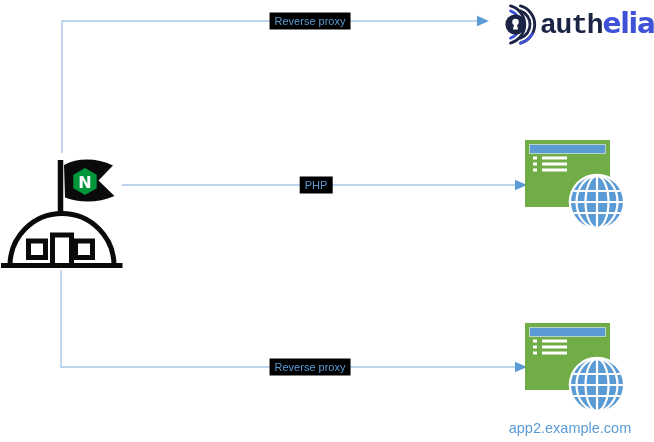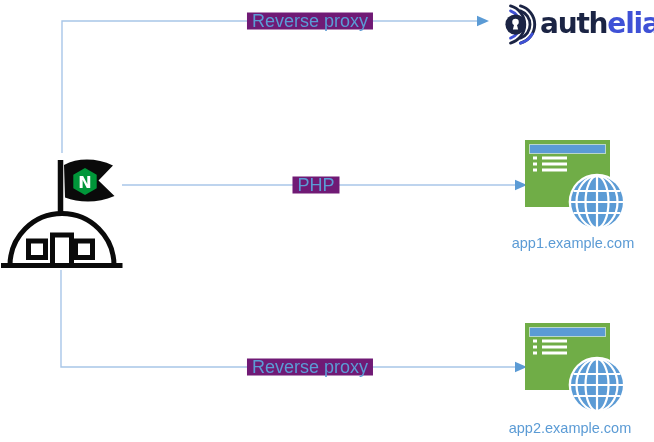--- a/index.html
+++ b/index.html
@@ -5,36 +5,36 @@
   html,body{margin:0;padding:0;background:#ffffff;}
   #canvas{
     position:relative;width:654px;height:442px;background:#ffffff;overflow:hidden;
     font-family:"Liberation Sans",sans-serif;
   }
   #connector-layer{position:absolute;left:0;top:0;width:654px;height:442px;}
   .connector{stroke:#A8C6E8;stroke-width:1.4;fill:none;}
   .arrowhead{fill:#5B9BD5;stroke:none;}
   .conn-label{
     position:absolute;transform:translate(-50%,-50%);
-    background:#701a75;padding:0 5px;white-space:nowrap;
-    color:#5B9BD5;font-size:18px;line-height:17px;
+    background:#000000;padding:0 5px;white-space:nowrap;
+    color:#5B9BD5;font-size:11px;line-height:17px;
   }
   .domain-label{
     position:absolute;transform:translate(-50%,-50%);
     color:#5B9BD5;font-size:14.5px;white-space:nowrap;
   }
   .node-svg{position:absolute;}
   #nginx-icon{left:1px;top:152px;width:122px;height:118px;}
   #authelia-logo{left:493px;top:2px;width:45px;height:45px;}
   #authelia-wordmark{
     position:absolute;left:540px;top:9px;
     font-family:"DejaVu Sans",sans-serif;font-weight:bold;
     font-size:28px;line-height:30px;letter-spacing:-1.2px;white-space:nowrap;
   }
-  .brand-auth{color:#1B2444;}
+  .brand-auth{color:#1B2444;font-family:Liberation Mono, monospace;}
   .brand-elia{color:#3F51D6;}
   #app1-icon{left:521px;top:136px;width:104px;height:94px;}
   #app2-icon{left:521px;top:319px;width:104px;height:94px;}
 </style>
 </head>
 <body>
 
 <div id="canvas">
 
   <svg id="connector-layer" viewBox="0 0 654 442">
@@ -95,20 +95,19 @@
         <line x1="50" y1="66" x2="102" y2="66"></line>
         <line x1="52.5" y1="55" x2="99.5" y2="55"></line>
         <line x1="52.5" y1="77" x2="99.5" y2="77"></line>
       </g>
     </symbol>
   </svg>
 
   <svg id="app1-icon" class="node-svg" viewBox="0 0 104 94">
     <use href="#app-window-sym"></use>
   </svg>
-  <div class="domain-label" style="left:573px;top:243px;">app1.example.com</div>
 
   <svg id="app2-icon" class="node-svg" viewBox="0 0 104 94">
     <use href="#app-window-sym"></use>
   </svg>
   <div class="domain-label" style="left:570px;top:428px;">app2.example.com</div>
 
 </div>
 
 </body></html>

